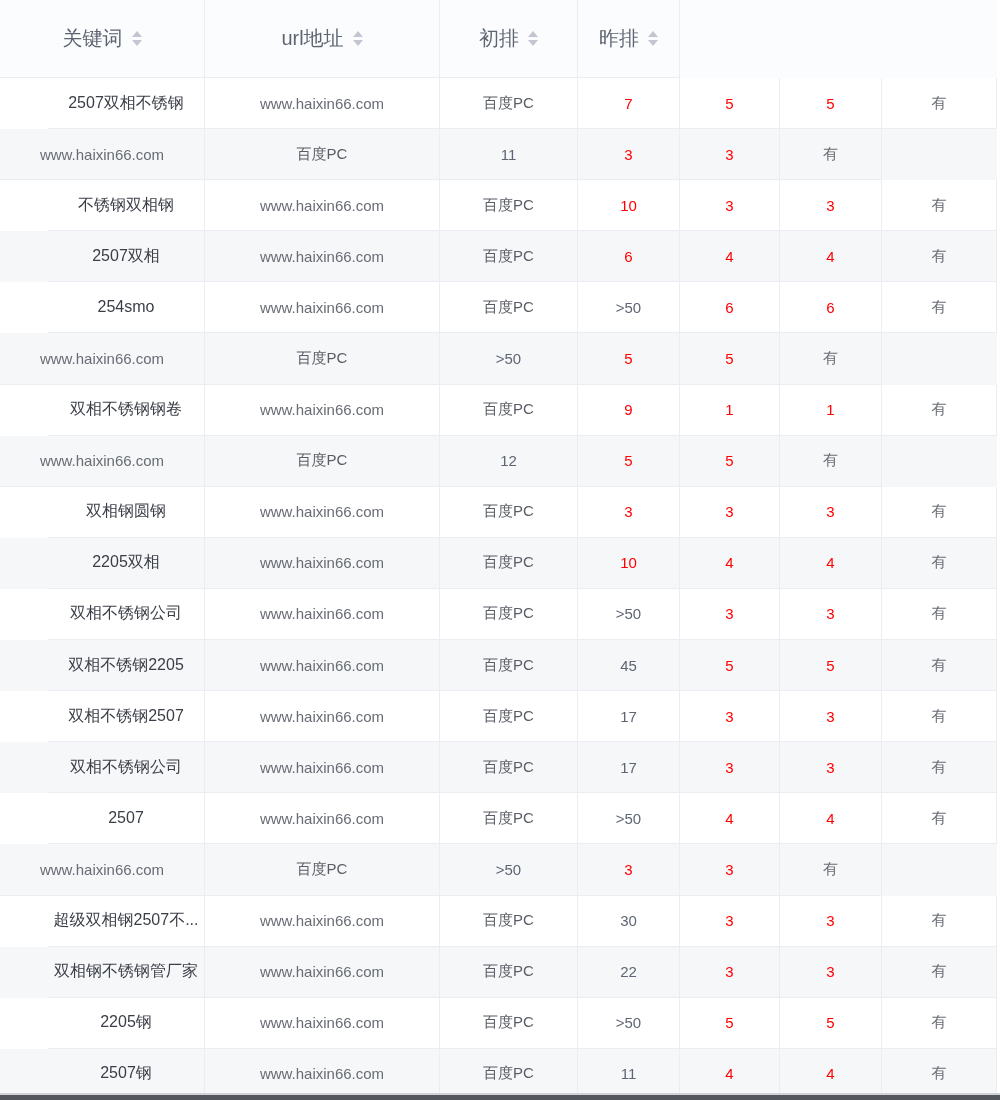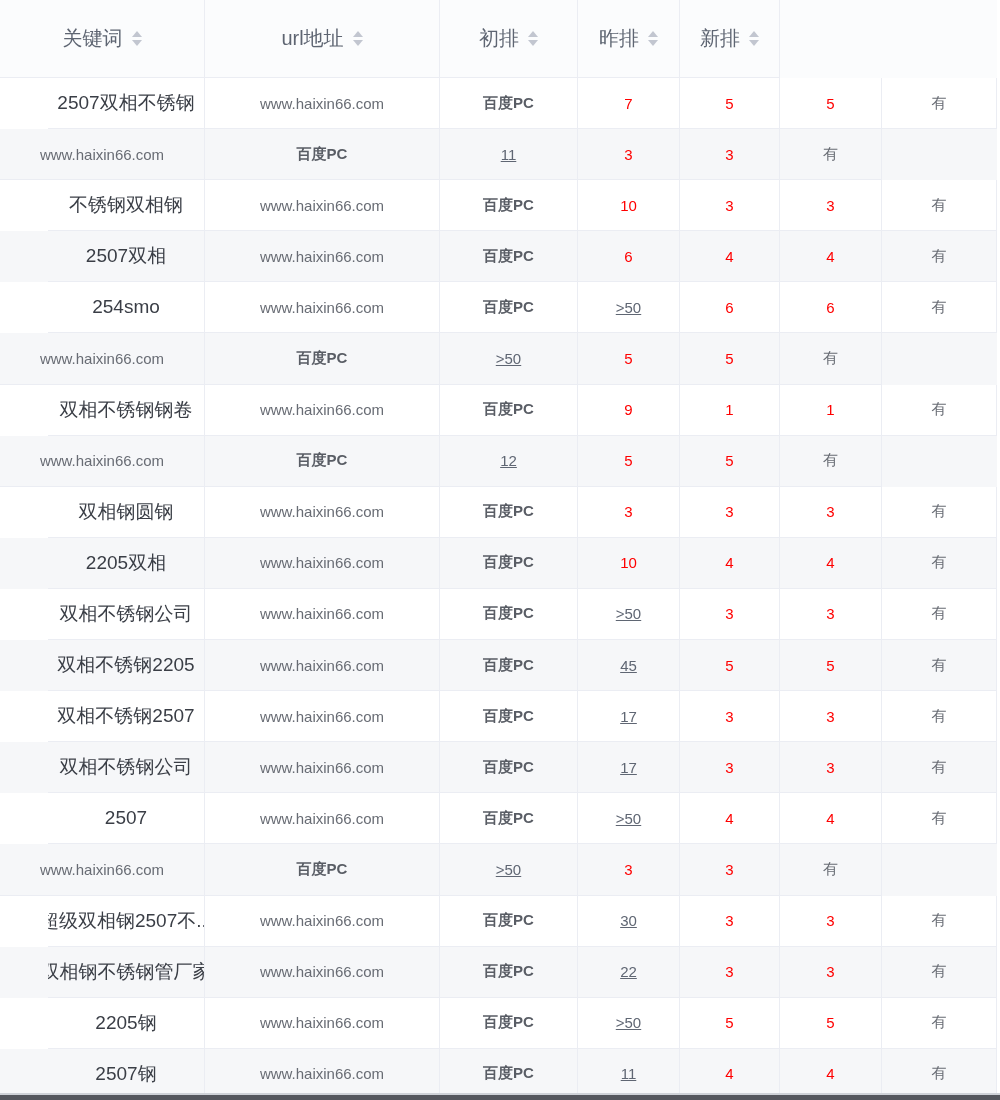--- a/index.html
+++ b/index.html
@@ -53,25 +53,25 @@
   .td{
     display:flex;align-items:center;justify-content:center;
     border-right:1px solid var(--border);
     border-bottom:1px solid var(--border);
     box-sizing:border-box;
     font-size:15px;
     padding:0 6px;
     white-space:nowrap;
     overflow:hidden;
   }
-  .td.keyword{color:var(--keyword);font-size:19px;margin-left:48px;}
+  .td.keyword{color:var(--keyword);font-size:16px;margin-left:48px;}
   .td.url{color:var(--muted);}
-  .td.engine{color:var(--engine);font-weight:bold;}
+  .td.engine{color:var(--engine);}
   .td.rank-red{color:var(--red);}
-  .td.rank-gray{color:var(--rank-gray);text-decoration:underline;}
+  .td.rank-gray{color:var(--rank-gray);}
   .td.idx{color:var(--muted);}
   .bottom-strip{
     position:absolute;left:0;bottom:0;
     width:1000px;height:7px;
     background:linear-gradient(to bottom,#cfd2d8 0,#cfd2d8 2px,#55575e 2px,#55575e 100%);
     z-index:5;
   }
 </style>
 </head>
 <body>
@@ -99,27 +99,20 @@
           <div class="c-down"></div>
         </div>
       </div>
       <div class="th">
         <div>昨排</div>
         <div class="caret">
           <div class="c-up"></div>
           <div class="c-down"></div>
         </div>
       </div>
-      <div class="th">
-        <div>新排</div>
-        <div class="caret">
-          <div class="c-up"></div>
-          <div class="c-down"></div>
-        </div>
-      </div>
     </div>
   <div id="tbody">
       <div class="tr odd">
         <div class="td keyword">2507双相不锈钢</div>
         <div class="td url">www.haixin66.com</div>
         <div class="td engine">百度PC</div>
         <div class="td rank-red">7</div>
         <div class="td rank-red">5</div>
         <div class="td rank-red">5</div>
         <div class="td idx">有</div>

